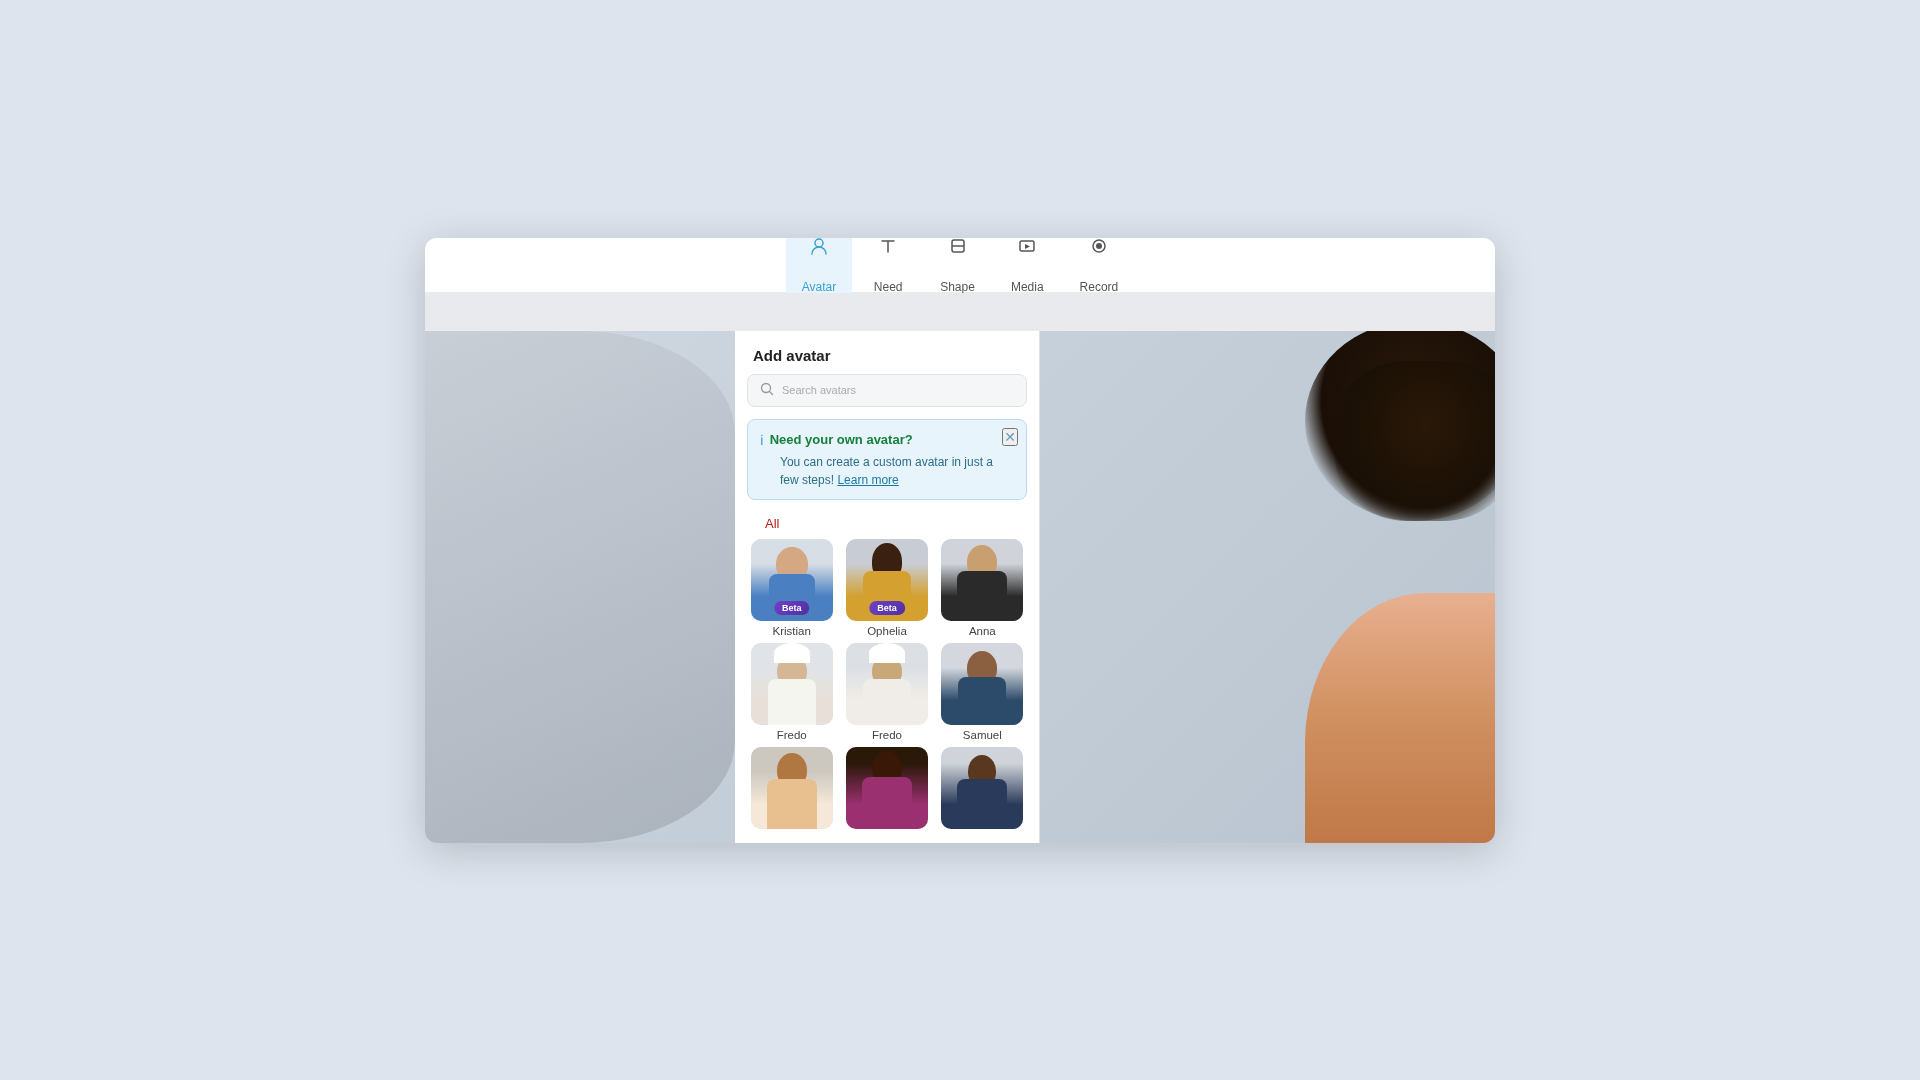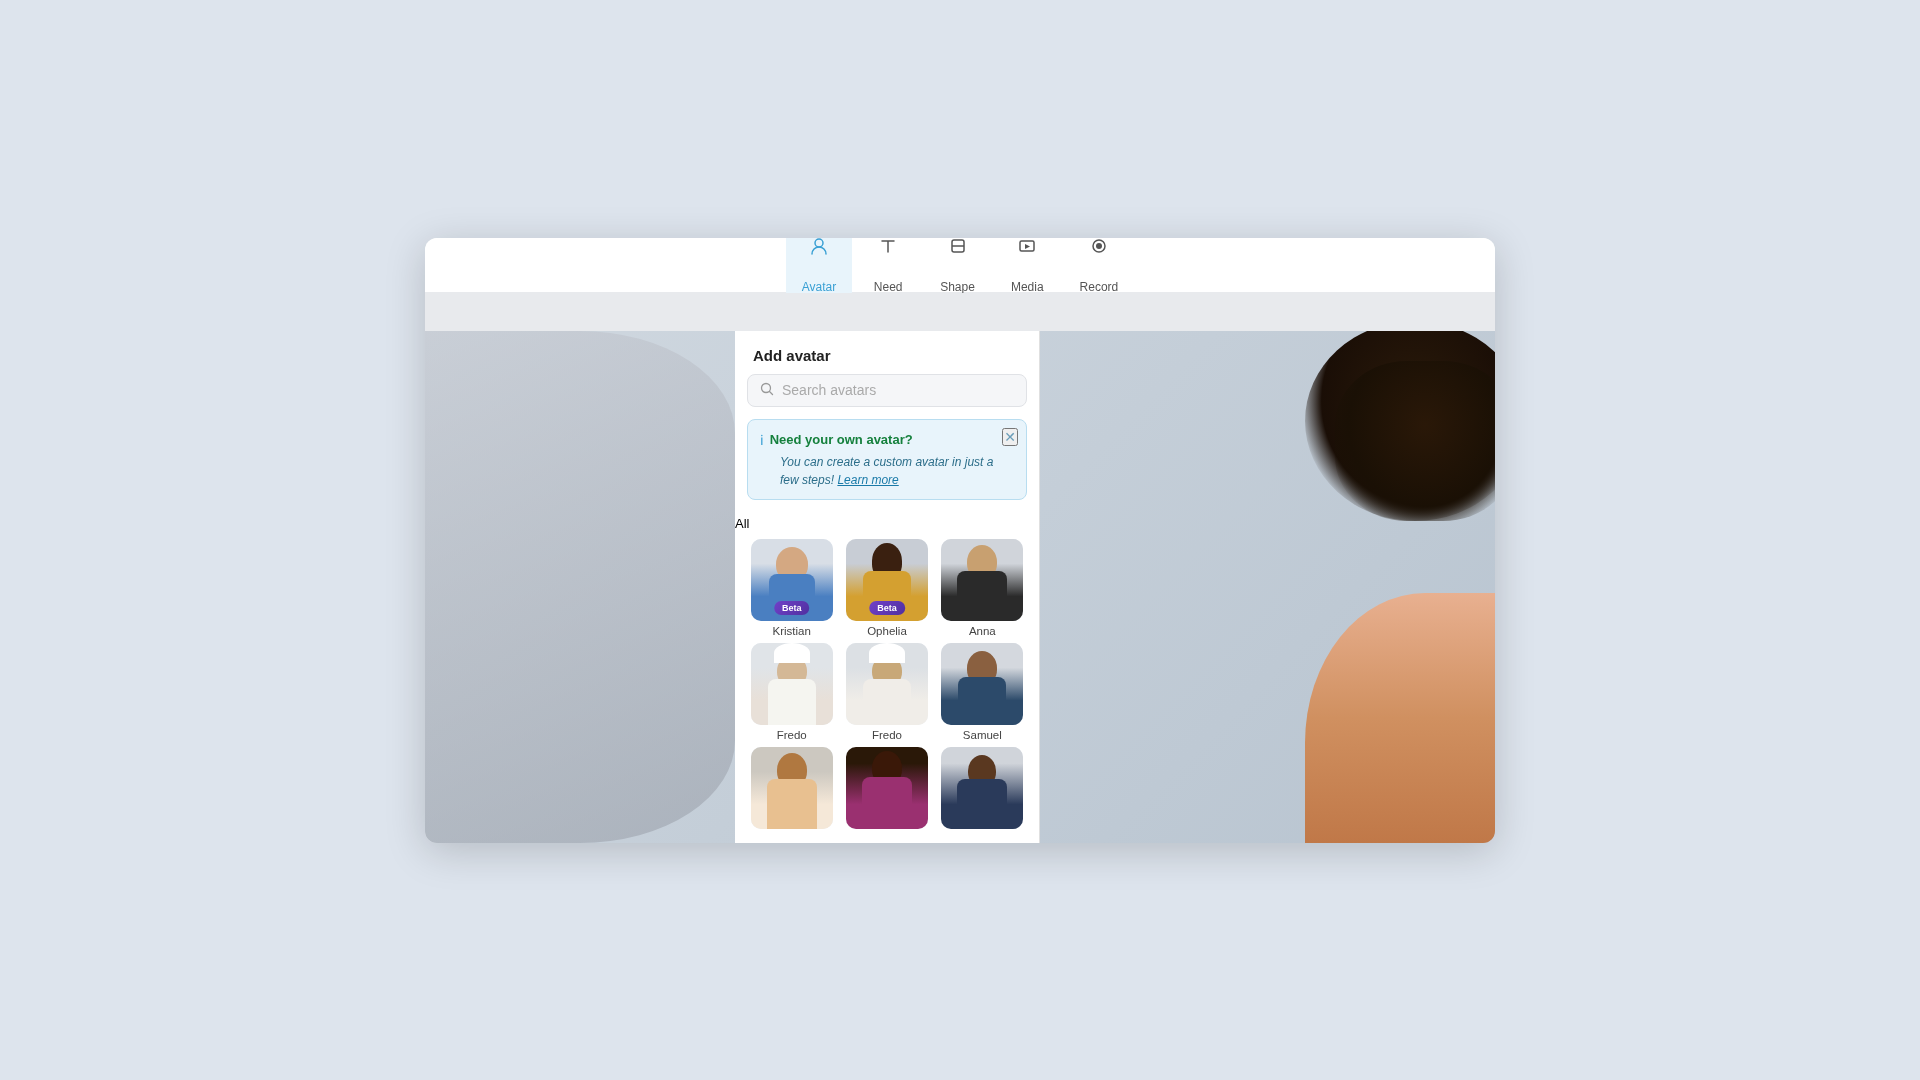--- a/index.html
+++ b/index.html
@@ -135,21 +135,21 @@
 
     .search-box .search-icon {
       color: #999;
       font-size: 14px;
     }
 
     .search-box input {
       border: none;
       background: transparent;
       outline: none;
-      font-size: 14px;
+      font-size: 11px;
       color: #333;
       width: 100%;
     }
 
     .search-box input::placeholder {
       color: #aaa;
     }
 
     
     .info-banner {
@@ -177,43 +177,42 @@
       font-size: 13px;
       font-weight: 600;
       color: #15803d;
     }
 
     .info-banner-text {
       font-size: 12px;
       color: #2c6e8a;
       line-height: 1.5;
       padding-left: 20px;
-      font-style: italic;
     }
 
     .info-banner-text a {
       color: #1a7aa8;
       text-decoration: underline;
     }
 
     .info-close {
       position: absolute;
       top: 8px;
       right: 8px;
       cursor: pointer;
       color: #6a9db8;
       font-size: 14px;
       line-height: 1;
     }
 
     
     .section-label {
       font-size: 13px;
-      color: #000000;
-      padding: 4px 0 8px;
+      color: #b91c1c;
+      padding: 4px 30px 8px;
     }
 
     
     .avatar-grid {
       display: grid;
       grid-template-columns: repeat(3, 1fr);
       gap: 6px;
       padding: 0 12px;
       overflow-y: auto;
     }

